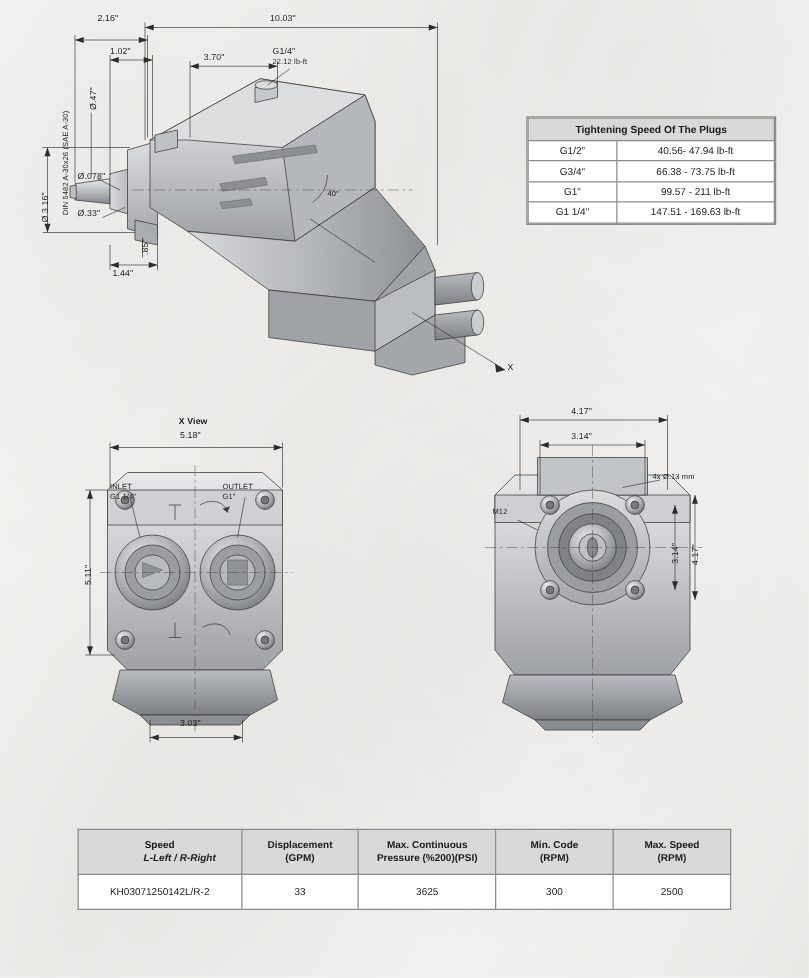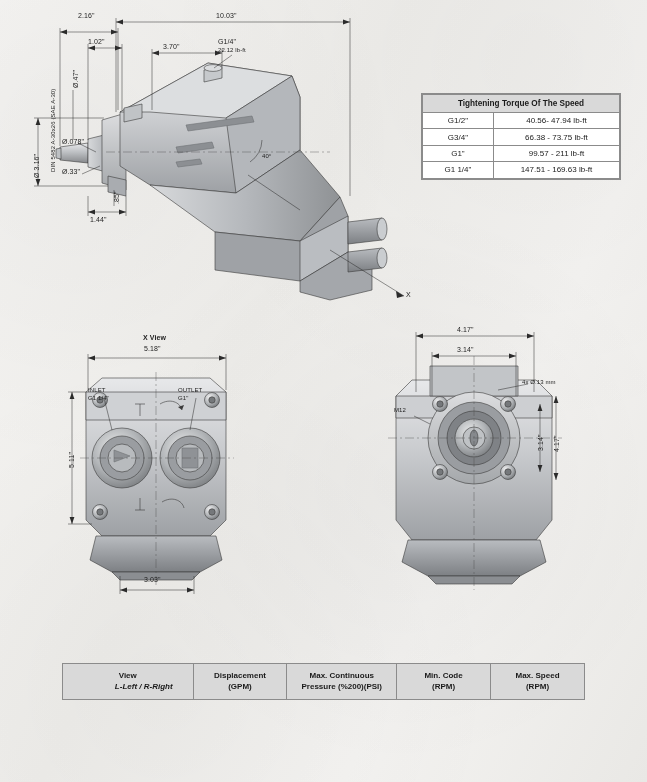--- a/index.html
+++ b/index.html
@@ -410,21 +410,21 @@
   <div class="dim-text" style="left:457px; top:346px;">3.14"</div>
   <div class="dim-text rot90" style="left:537px; top:451px;">3.14"</div>
   <div class="dim-text rot90" style="left:553px; top:452px;">4.17"</div>
   <div class="dim-text small" style="left:522px; top:379px;">4x Ø.13 mm</div>
   <div class="dim-text small" style="left:394px; top:407px;">M12</div>
 
   <div class="torque-table">
     <table>
       <thead>
         <tr>
-          <th colspan="2">Tightening Torque Of The Speed</th>
+          <th colspan="2">Tightening Speed Of The Plugs</th>
         </tr>
       </thead>
       <tbody>
         <tr>
           <td class="plug">G1/2"</td>
           <td>40.56- 47.94 lb-ft</td>
         </tr>
         <tr>
           <td class="plug">G3/4"</td>
           <td>66.38 - 73.75 lb-ft</td>
@@ -438,21 +438,21 @@
           <td>147.51 - 169.63 lb-ft</td>
         </tr>
       </tbody>
     </table>
   </div>
 
   <table class="spec-table">
     <thead>
       <tr>
         <th style="width:25%">
-          <span>View</span><br>
+          <span>Speed</span><br>
           <span class="it">L-Left / R-Right</span>
         </th>
         <th style="width:18%">
           <span>Displacement</span><br>
           <span>(GPM)</span>
         </th>
         <th style="width:21%">
           <span>Max. Continuous</span><br>
           <span>Pressure (%200)(PSI)</span>
         </th>
@@ -460,16 +460,23 @@
           <span>Min. Code</span><br>
           <span>(RPM)</span>
         </th>
         <th style="width:18%">
           <span>Max. Speed</span><br>
           <span>(RPM)</span>
         </th>
       </tr>
     </thead>
     <tbody>
+      <tr>
+        <td>KH03071250142L/R-2</td>
+        <td>33</td>
+        <td>3625</td>
+        <td>300</td>
+        <td>2500</td>
+      </tr>
     </tbody>
   </table>
 
 </div>
 
 </body></html>

